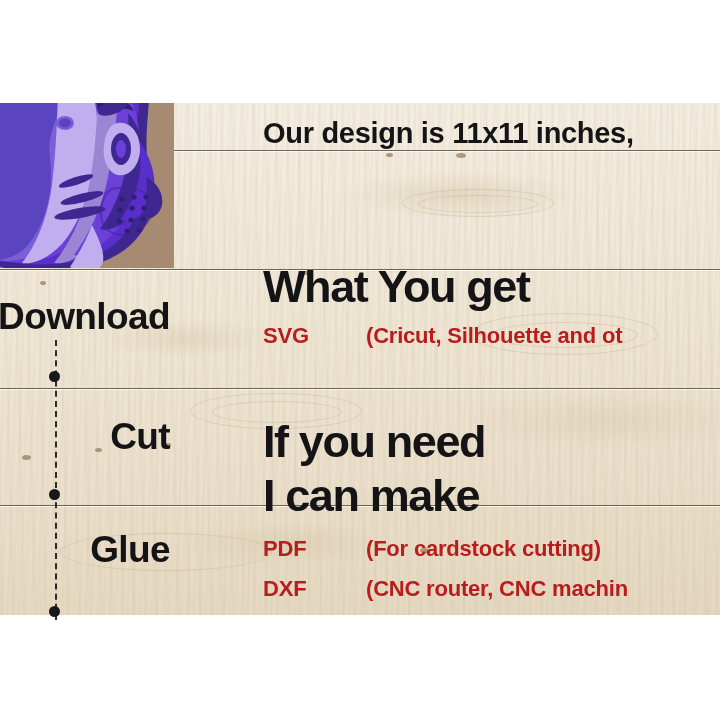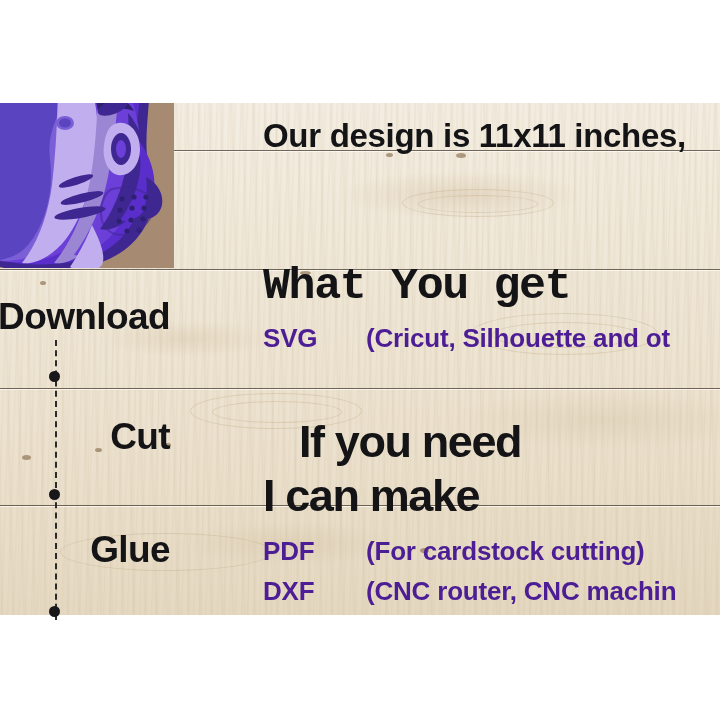--- a/index.html
+++ b/index.html
@@ -117,36 +117,36 @@
     white-space: nowrap;
   }
 
   
   .copy {
     position: absolute;
     white-space: nowrap;
     color: #141416;
   }
   .body-line {
-    font-size: 33px;
+    font-size: 29px;
     font-weight: 600;
     letter-spacing: -0.3px;
     line-height: 1;
   }
   .heading {
     font-size: 45px;
     font-weight: 800;
     letter-spacing: -1.4px;
     line-height: 1;
   }
   .fmt-row {
     position: absolute;
     white-space: nowrap;
-    color: #4c1d95;
-    font-size: 26px;
+    color: #b91c1c;
+    font-size: 22px;
     font-weight: 600;
     letter-spacing: -0.2px;
     line-height: 1;
   }
   .fmt-tag {
     display: inline-block;
     width: 103px;
   }
 </style>
 </head>
@@ -255,26 +255,26 @@
   <div class="step-dot" style="top:371px;"></div>
   <div class="step-dot" style="top:489px;"></div>
   <div class="step-dot" style="top:606px;"></div>
 
   <div class="step-label" style="top:298px;">Download</div>
   <div class="step-label" style="top:418px;">Cut</div>
   <div class="step-label" style="top:531px;">Glue</div>
 
   <div class="copy body-line" style="left:263px;top:119px;">Our design is 11x11 inches,</div>
 
-  <div class="copy heading" style="left:263px;top:264px;font-family:Liberation Mono, monospace;">What You get</div>
+  <div class="copy heading" style="left:263px;top:264px;">What You get</div>
   <div class="fmt-row" style="left:263px;top:325px;">
     <span class="fmt-tag">SVG</span><span>(Cricut, Silhouette and ot</span>
   </div>
 
-  <div class="copy heading" style="left:263px;top:419px;margin-left:36px;">If you need</div>
+  <div class="copy heading" style="left:263px;top:419px;">If you need</div>
   <div class="copy heading" style="left:263px;top:473px;">I can make</div>
 
   <div class="fmt-row" style="left:263px;top:578px;">
     <span class="fmt-tag">DXF</span><span>(CNC router, CNC machin</span>
   </div>
   <div class="fmt-row" style="left:263px;top:538px;">
     <span class="fmt-tag">PDF</span><span>(For cardstock cutting)</span>
   </div>
 
 </div>

